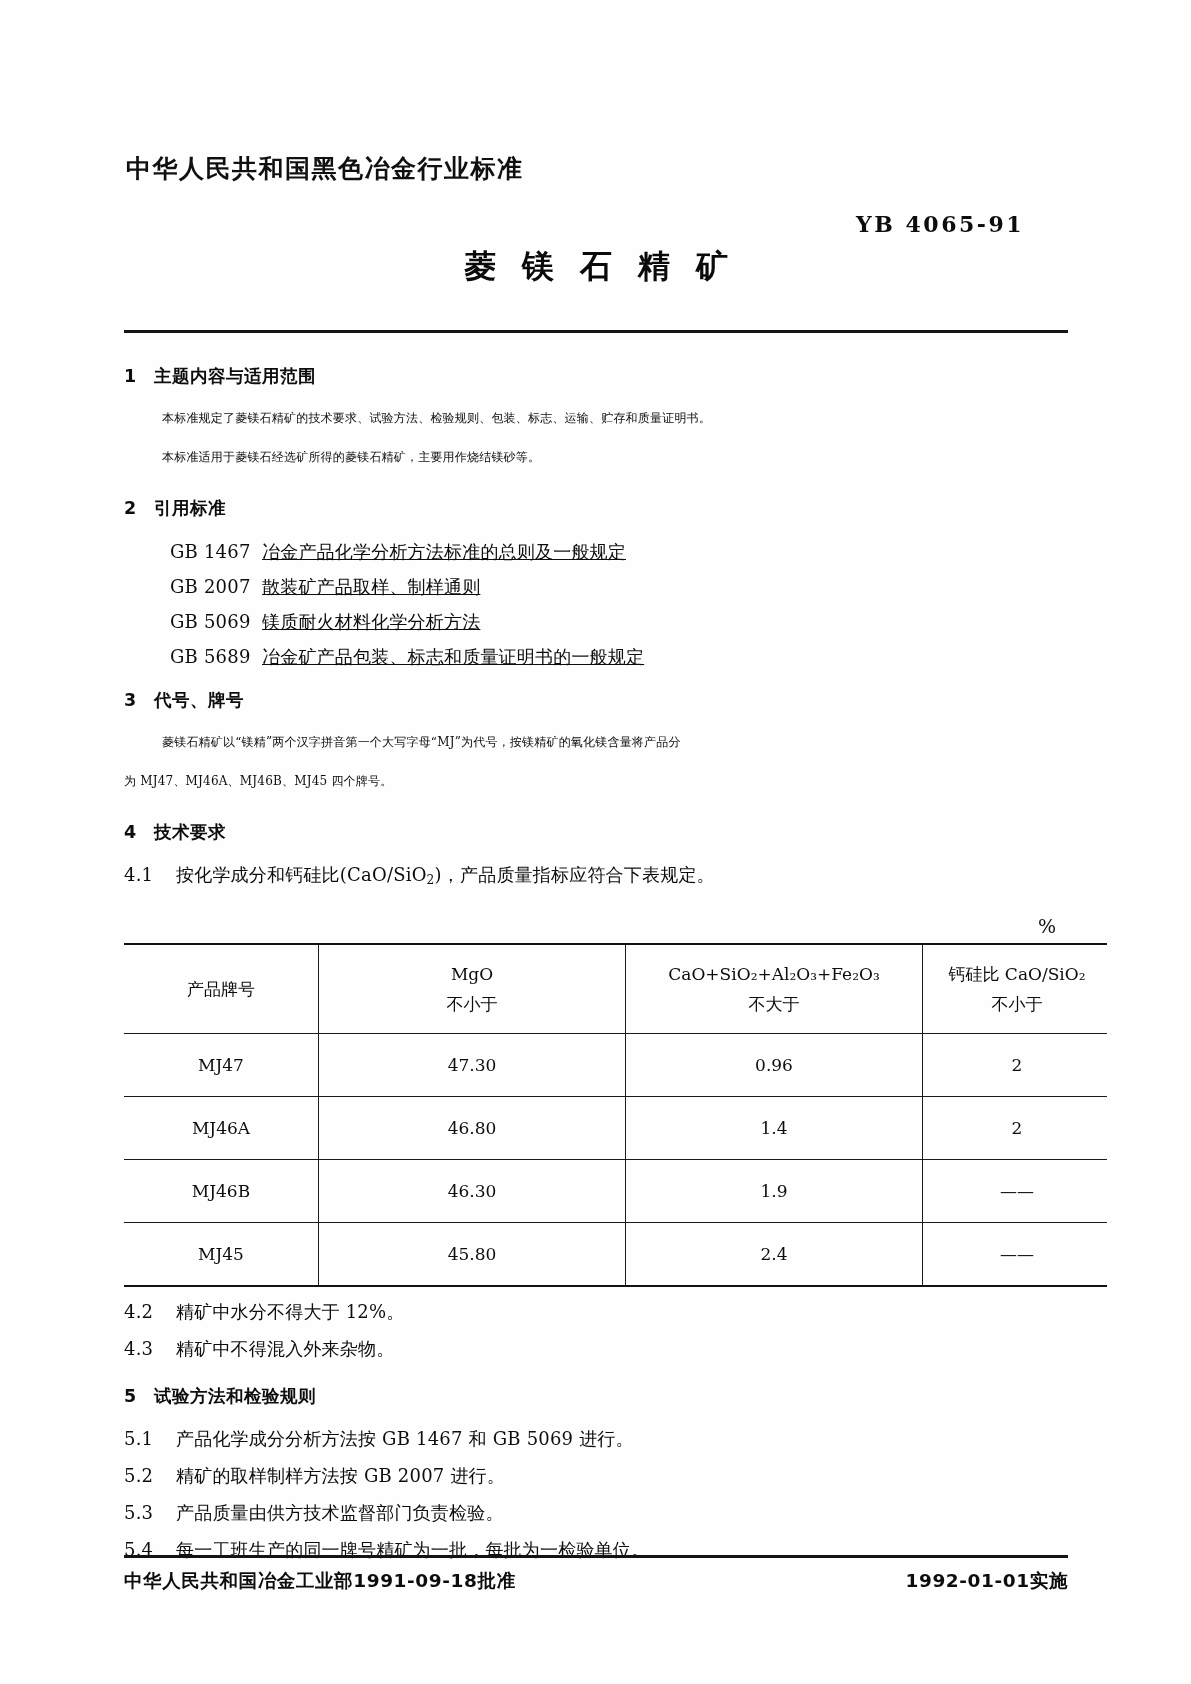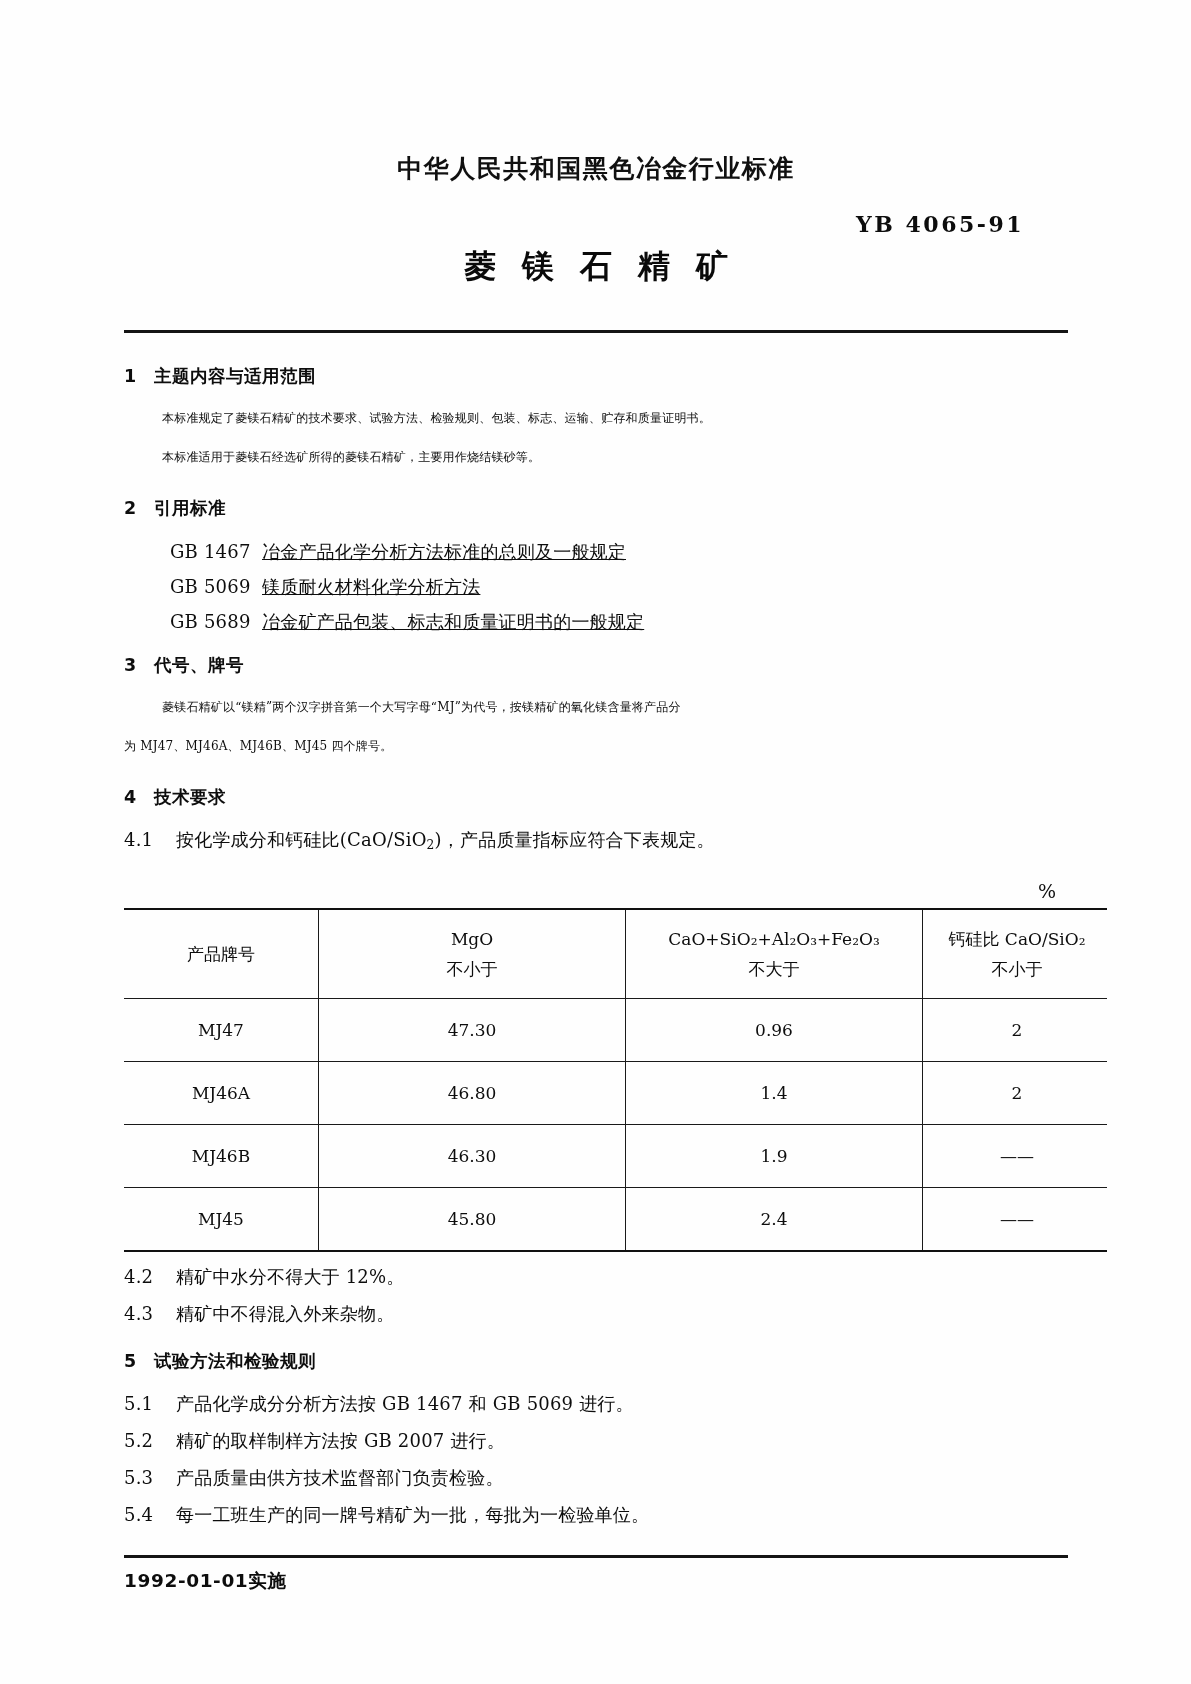--- a/index.html
+++ b/index.html
@@ -27,21 +27,21 @@
     position: absolute;
     left: 126px;
     top: 152px;
     width: 940px;
   }
   .ministry-line {
     font-family: "DejaVu Sans", "Liberation Sans", sans-serif;
     font-weight: bold;
     font-size: 25px;
     letter-spacing: 1.5px;
-    text-align: center;
+    text-align: left;
     color: #101010;
   }
   .std-number {
     margin-top: 26px;
     text-align: right;
     padding-right: 42px;
     font-family: "DejaVu Serif", "Liberation Serif", serif;
     font-weight: bold;
     font-size: 22px;
     letter-spacing: 2.5px;
@@ -201,20 +201,23 @@
     <p class="para">本标准适用于菱镁石经选矿所得的菱镁石精矿，主要用作烧结镁砂等。</p>
 
     <div class="block-gap"></div>
 
     <div class="sec-head">
       <span class="num">2</span><span>引用标准</span>
     </div>
     <ul class="ref-list">
       <li class="ref-item">
         <span class="ref-code">GB 1467</span><span>冶金产品化学分析方法标准的总则及一般规定</span>
+      </li>
+      <li class="ref-item">
+        <span class="ref-code">GB 2007</span><span>散装矿产品取样、制样通则</span>
       </li>
       <li class="ref-item">
         <span class="ref-code">GB 5069</span><span>镁质耐火材料化学分析方法</span>
       </li>
       <li class="ref-item">
         <span class="ref-code">GB 5689</span><span>冶金矿产品包装、标志和质量证明书的一般规定</span>
       </li>
     </ul>
 
     <div class="sec-head">
@@ -313,16 +316,17 @@
     </p>
     <p class="numbered">
       <span class="n">5.4</span><span>每一工班生产的同一牌号精矿为一批，每批为一检验单位。</span>
     </p>
 
   </div>
 
   <div class="rule-bottom"></div>
 
   <div class="footer">
+    <span>中华人民共和国冶金工业部1991-09-18批准</span>
     <span>1992-01-01实施</span>
   </div>
 
 </div>
 
 </body></html>

